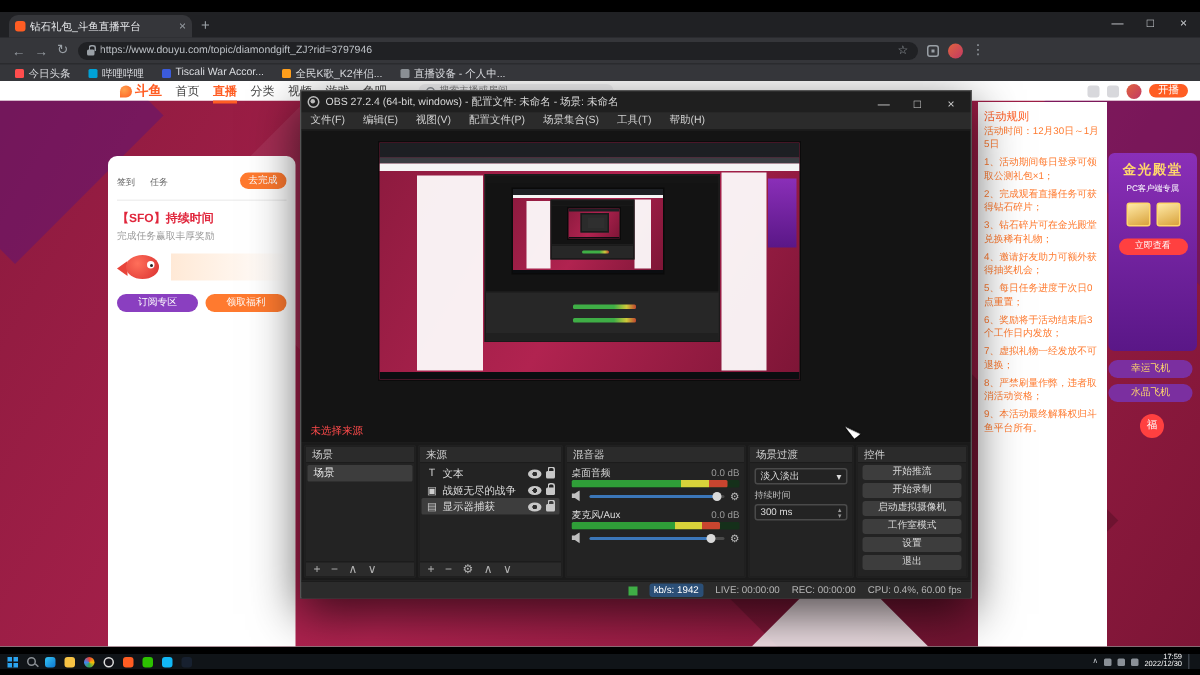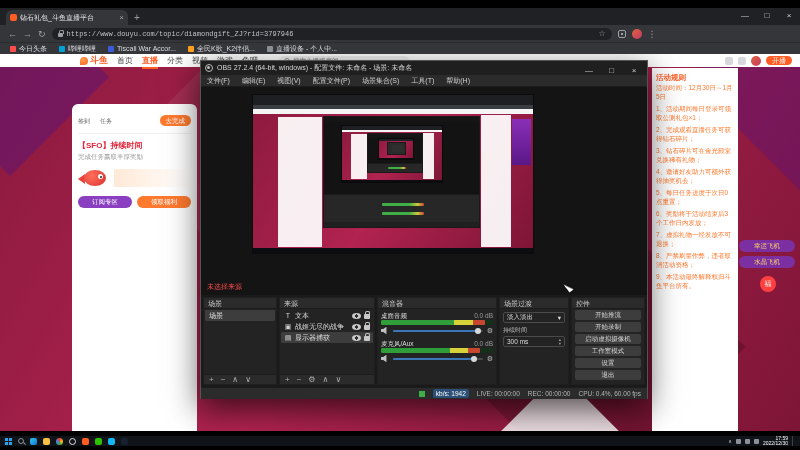--- a/index.html
+++ b/index.html
@@ -13,21 +13,21 @@
   .tab{height:15px;width:122px;margin-left:6px;background:#35363a;border-radius:6px 6px 0 0;display:flex;align-items:center;gap:3px;padding:0 4px;min-width:0}
   .favicon{width:7px;height:7px;border-radius:2px;background:#ff5d23;flex:none}
   .tab-title{font-size:7px;color:#e8eaed;white-space:nowrap;overflow:hidden;text-overflow:ellipsis;flex:1}
   .tab-close{font-size:8px;color:#9aa0a6;flex:none;cursor:pointer}
   .newtab{font-size:10px;color:#9aa0a6;margin:0 0 2px 6px}
   .wincontrols{margin-left:auto;display:flex;height:100%}
   .wincontrols span{width:22px;text-align:center;font-size:8px;color:#cfd2d6;line-height:16px}
   .toolbar{position:absolute;top:17px;left:0;right:0;height:17px;background:#35363a;display:flex;align-items:center;gap:6px;padding:0 8px}
   .navbtn{font-size:9px;color:#9aa0a6}
   .urlbar{flex:1;height:12px;background:#202124;border-radius:6px;display:flex;align-items:center;gap:4px;padding:0 6px;max-width:560px}
-  .urlbar input{flex:1;background:transparent;border:none;outline:none;color:#bdc1c6;font-size:7px;font-family:Liberation Mono, monospace}
+  .urlbar input{flex:1;background:transparent;border:none;outline:none;color:#bdc1c6;font-size:7px;font-family:Liberation Sans, sans-serif}
   .star{font-size:8px;color:#9aa0a6}
   .ext-icon{width:8px;height:8px;border:1px solid #9aa0a6;border-radius:2px;position:relative}
   .ext-icon::after{content:"";position:absolute;left:2px;top:2px;width:2px;height:2px;background:#9aa0a6}
   .avatar{width:10px;height:10px;border-radius:50%;background:linear-gradient(135deg,#e0633f,#c23a63)}
   .dots{font-size:9px;color:#9aa0a6}
   .bookbar{position:absolute;top:34px;left:0;right:0;height:12px;background:#35363a;border-top:1px solid #2a2b2e;display:flex;align-items:center;gap:12px;padding:0 10px}
   .bm{display:flex;align-items:center;gap:3px;font-size:7px;color:#dadce0;white-space:nowrap}
   .bfav{width:6px;height:6px;border-radius:1px;flex:none}
   .ilock{width:5px;height:4px;background:#9aa0a6;border-radius:1px;position:relative;margin-top:2px}
   .ilock::before{content:"";position:absolute;left:1px;top:-3px;width:3px;height:3px;border:1px solid #9aa0a6;border-bottom:none;border-radius:2px 2px 0 0}
@@ -253,33 +253,42 @@
             </span>
           <span style="flex:1;height:18px;background:linear-gradient(90deg,#ffe9d6,#fff)"></span>
         </div>
         <div style="display:flex;gap:5px;margin-top:8px">
           <span class="pill" style="background:#8a3fc0;flex:1">订阅专区</span>
           <span class="pill" style="background:#ff7a2f;flex:1">领取福利</span>
         </div>
       </div>
 
       <div class="dy-col-right">
-        <div style="font-size:7.5px;font-weight:bold;color:#ff5d23;margin-bottom:0">活动规则</div>
+        <div style="font-size:7.5px;font-weight:normal;color:#ff5d23;margin-bottom:0">活动规则</div>
         <div class="rule-line">活动时间：12月30日～1月5日</div>
         <div class="rule-line">1、活动期间每日登录可领取公测礼包×1；</div>
         <div class="rule-line">2、完成观看直播任务可获得钻石碎片；</div>
         <div class="rule-line">3、钻石碎片可在金光殿堂兑换稀有礼物；</div>
         <div class="rule-line">4、邀请好友助力可额外获得抽奖机会；</div>
         <div class="rule-line">5、每日任务进度于次日0点重置；</div>
         <div class="rule-line">6、奖励将于活动结束后3个工作日内发放；</div>
         <div class="rule-line">7、虚拟礼物一经发放不可退换；</div>
         <div class="rule-line">8、严禁刷量作弊，违者取消活动资格；</div>
         <div class="rule-line">9、本活动最终解释权归斗鱼平台所有。</div>
       </div>
 
+      <div class="dy-banner">
+        <div class="bn-title">金光殿堂</div>
+        <div class="bn-sub">PC客户端专属</div>
+        <div class="bn-prizes">
+            <span class="bn-prize"></span>
+            <span class="bn-prize"></span>
+          </div>
+        <div class="bn-btn">立即查看</div>
+      </div>
       <div class="float-pill" style="top:186px">幸运飞机</div>
       <div class="float-pill" style="top:202px">水晶飞机</div>
       <div class="float-circle">福</div>
 
       <div class="obs">
 
         <div class="obs-title">
           <span class="obs-logo"></span>
           <span class="obs-title-text">OBS 27.2.4 (64-bit, windows) - 配置文件: 未命名 - 场景: 未命名</span>
           <span class="obs-tc">

